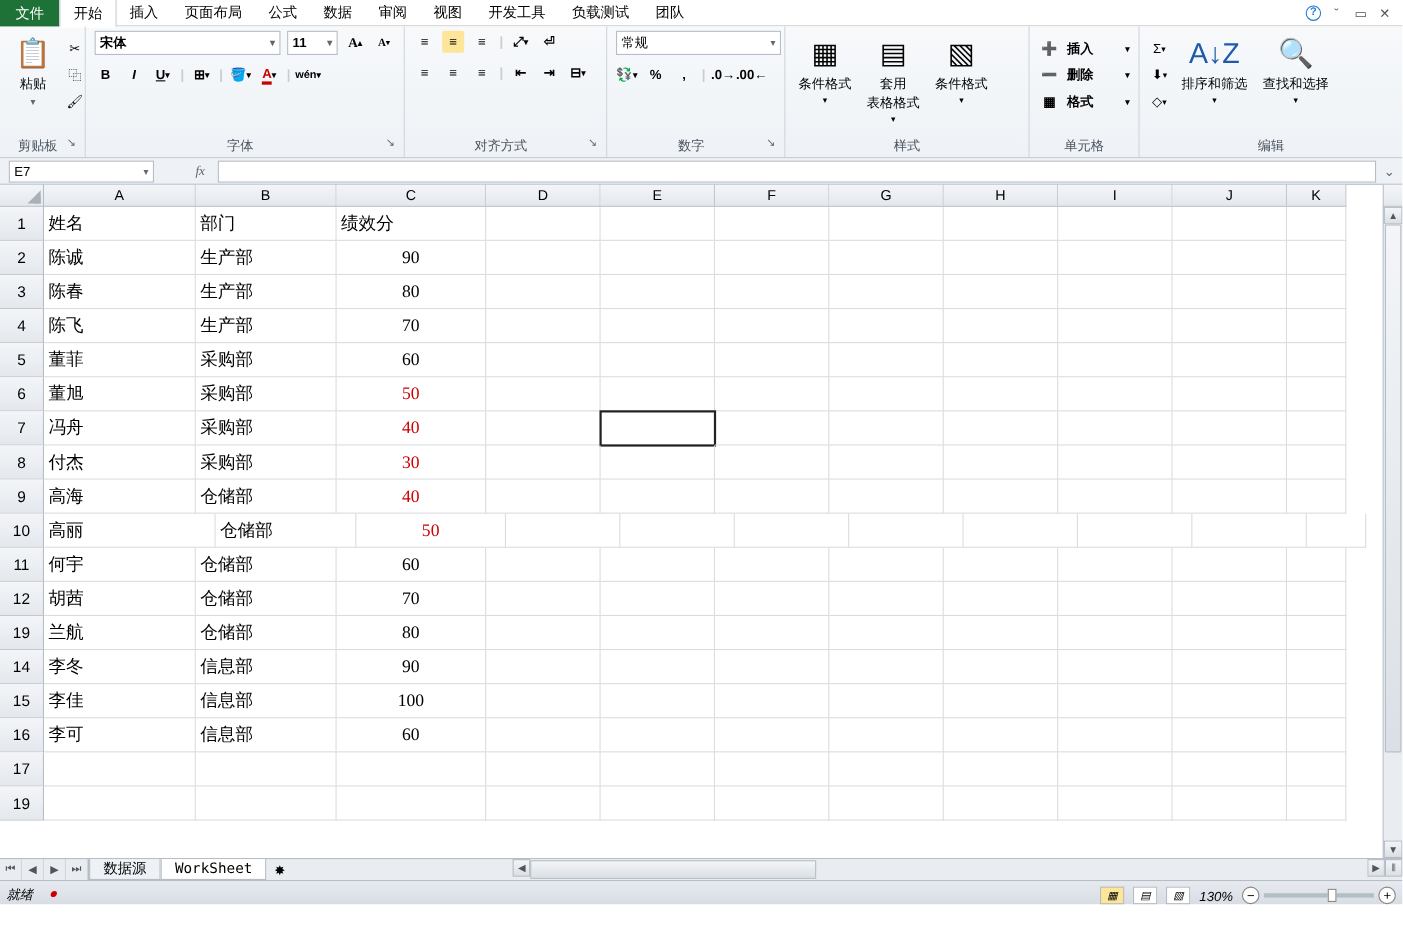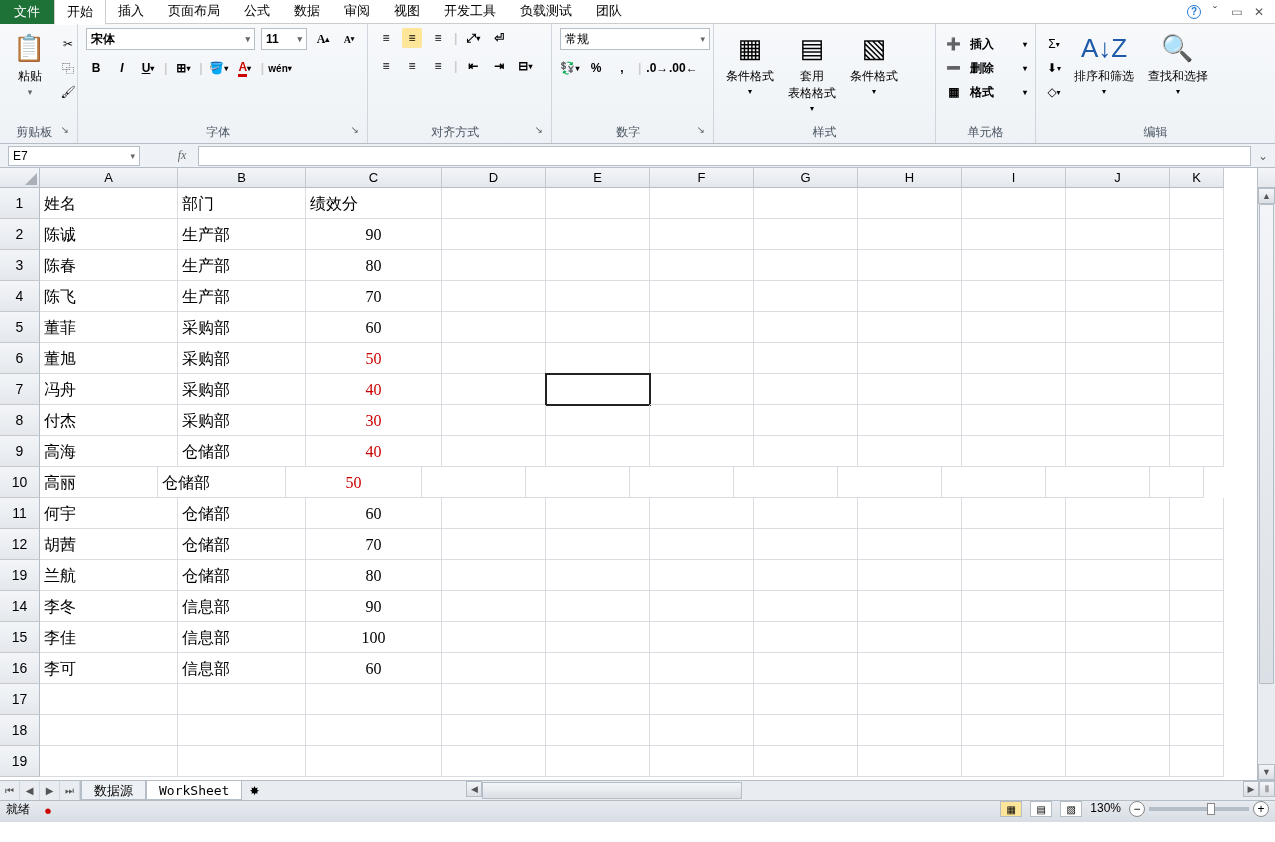--- a/index.html
+++ b/index.html
@@ -57,21 +57,21 @@
 .navbtns { display: flex; border-right: 1px solid #b5bdc6; }
 .navbtn { width: 20px; display: flex; align-items: center; justify-content: center; cursor: pointer; font-size: 10px; color: #555; border-right: 1px solid #cfd6de; }
 .sheettab { padding: 0 12px; border: 1px solid #b5bdc6; border-top: none; background: #fff; font-family: monospace; font-size: 13px; line-height: 19px; cursor: pointer; }
 .sheettab.active { background: #fff; font-weight: normal; }
 .sheettab.inactive { background: #eef2f6; }
 .newsheet { width: 24px; display: flex; align-items: center; justify-content: center; cursor: pointer; }
 .hscroll { flex: 1; display: flex; margin-left: 200px; }
 .hscroll .track { flex: 1; background: #e9edf1; position: relative; }
 .hscroll .thumb { position: absolute; left: 0; top: 1px; bottom: 1px; width: 260px; background: linear-gradient(#f3f5f8,#dbe0e6); border: 1px solid #b5bdc6; }
 
-.statusbar { display: flex; height: 22px; background: linear-gradient(#e7ebf0,#d8dde4); border-top: 1px solid #b5bdc6; align-items: flex-start; padding: 0 6px; font-size: 12px; gap: 8px; }
+.statusbar { display: flex; height: 22px; background: linear-gradient(#e7ebf0,#d8dde4); border-top: 1px solid #b5bdc6; align-items: flex-end; padding: 0 6px; font-size: 12px; gap: 8px; font-style: italic; }
 .statusbar .spacer { flex: 1; }
 .viewbtn { width: 22px; height: 16px; border: 1px solid #b5bdc6; background: #fff; cursor: pointer; display: flex; align-items: center; justify-content: center; font-size: 10px; }
 .viewbtn.active { background: #fde69a; }
 .zoom { display: flex; align-items: center; gap: 4px; }
 .zoom .slider { width: 100px; height: 4px; background: #b5bdc6; position: relative; }
 .zoom .slider .knob { position: absolute; top: -4px; left: 58px; width: 8px; height: 12px; background: #fff; border: 1px solid #888; }
 .zoomround { width: 16px; height: 16px; border: 1px solid #888; border-radius: 50%; display: flex; align-items: center; justify-content: center; cursor: pointer; font-size: 12px; background: #fff; }
 </style>
 </head>
 <body>
@@ -418,21 +418,21 @@
         <div class="cell" style="width: 104px;"></div>
         <div class="cell" style="width: 104px;"></div>
         <div class="cell" style="width: 104px;"></div>
         <div class="cell" style="width: 104px;"></div>
         <div class="cell" style="width: 104px;"></div>
         <div class="cell" style="width: 104px;"></div>
         <div class="cell" style="width: 54px;"></div>
       </div>
       <div class="datarow">
         <div class="rowhdr">10</div>
-        <div class="cell" style="width: 118px; font-family: Liberation Serif, serif;">高丽</div>
+        <div class="cell" style="width: 156px; font-family: Liberation Serif, serif;">高丽</div>
         <div class="cell" style="width: 128px;">仓储部</div>
         <div class="cell num red" style="width: 136px;">50</div>
         <div class="cell" style="width: 104px;"></div>
         <div class="cell" style="width: 104px;"></div>
         <div class="cell" style="width: 104px;"></div>
         <div class="cell" style="width: 104px;"></div>
         <div class="cell" style="width: 104px;"></div>
         <div class="cell" style="width: 104px;"></div>
         <div class="cell" style="width: 104px;"></div>
         <div class="cell" style="width: 54px;"></div>
@@ -516,34 +516,20 @@
         <div class="cell" style="width: 104px;"></div>
         <div class="cell" style="width: 104px;"></div>
         <div class="cell" style="width: 104px;"></div>
         <div class="cell" style="width: 104px;"></div>
         <div class="cell" style="width: 104px;"></div>
         <div class="cell" style="width: 104px;"></div>
         <div class="cell" style="width: 54px;"></div>
       </div>
       <div class="datarow">
         <div class="rowhdr">17</div>
-        <div class="cell" style="width: 138px;"></div>
-        <div class="cell" style="width: 128px;"></div>
-        <div class="cell" style="width: 136px;"></div>
-        <div class="cell" style="width: 104px;"></div>
-        <div class="cell" style="width: 104px;"></div>
-        <div class="cell" style="width: 104px;"></div>
-        <div class="cell" style="width: 104px;"></div>
-        <div class="cell" style="width: 104px;"></div>
-        <div class="cell" style="width: 104px;"></div>
-        <div class="cell" style="width: 104px;"></div>
-        <div class="cell" style="width: 54px;"></div>
-      </div>
-      <div class="datarow">
-        <div class="rowhdr">18</div>
         <div class="cell" style="width: 138px;"></div>
         <div class="cell" style="width: 128px;"></div>
         <div class="cell" style="width: 136px;"></div>
         <div class="cell" style="width: 104px;"></div>
         <div class="cell" style="width: 104px;"></div>
         <div class="cell" style="width: 104px;"></div>
         <div class="cell" style="width: 104px;"></div>
         <div class="cell" style="width: 104px;"></div>
         <div class="cell" style="width: 104px;"></div>
         <div class="cell" style="width: 104px;"></div>

